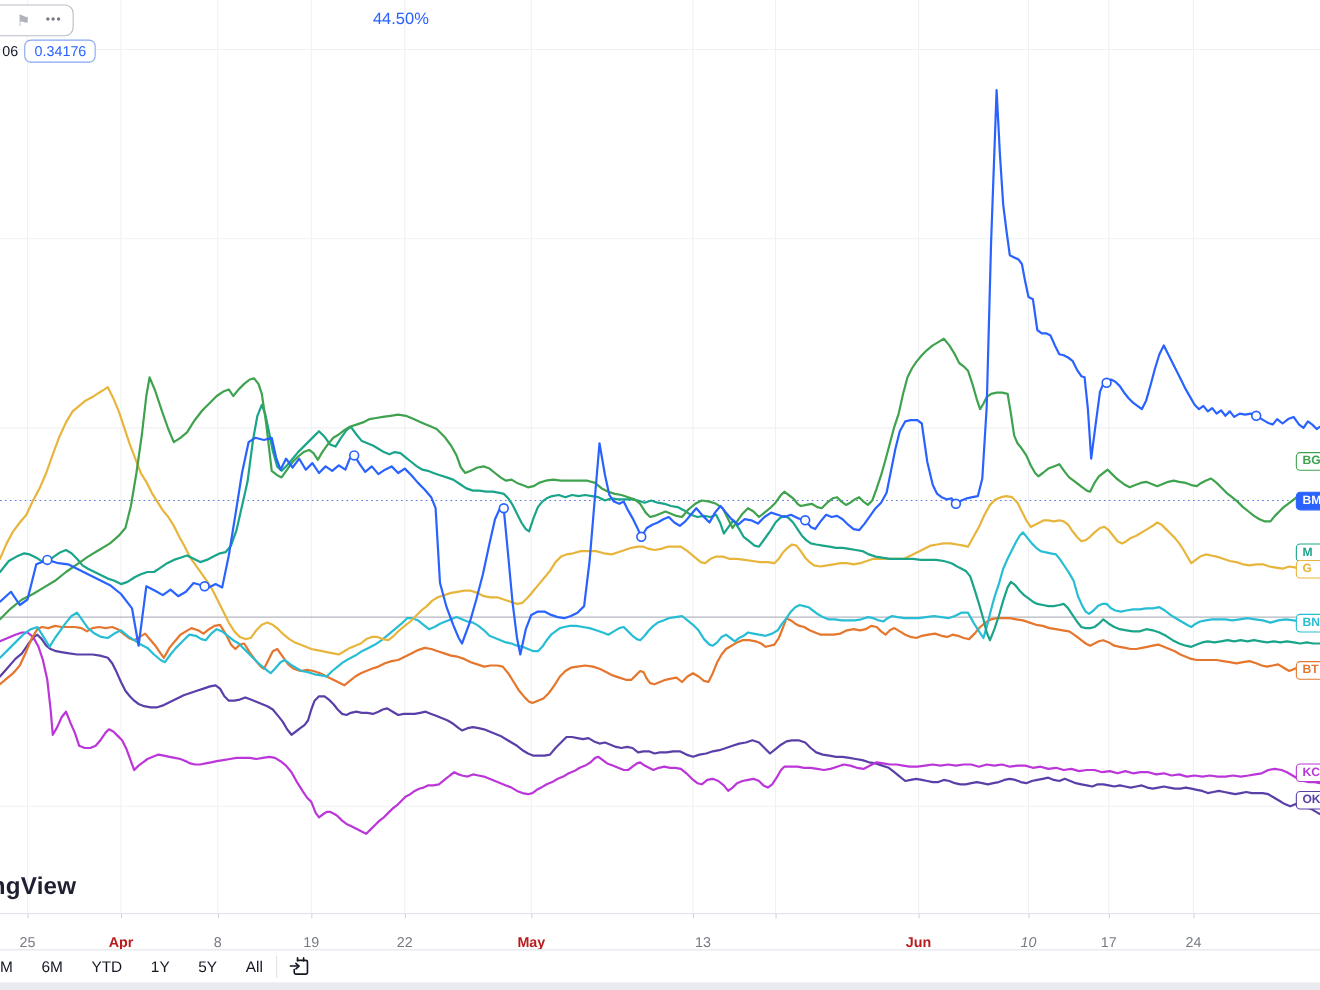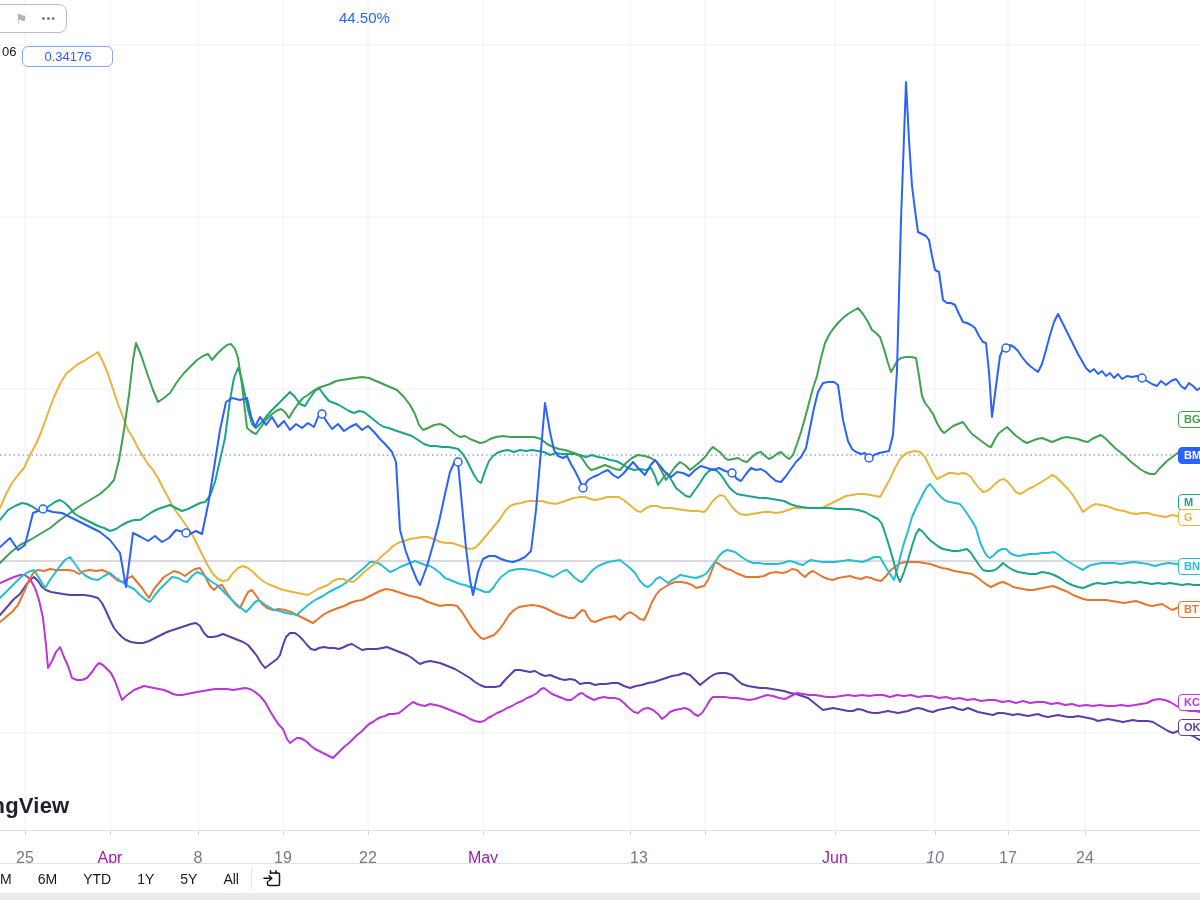--- a/index.html
+++ b/index.html
@@ -11,33 +11,33 @@
   #symbol-box{position:absolute;left:-10px;top:4px;height:27px;background:#fff;
     border:1px solid #b9bdc9;border-radius:8px;display:flex;align-items:center;
     padding:0 10px 0 12px;z-index:5;}
   #symbol-title{font-size:15px;color:#131722;white-space:nowrap;letter-spacing:.2px;}
   .hdr-ico{margin-left:12px;color:#b0b3bc;font-size:14px;line-height:1;cursor:pointer;}
   #dots-icon{color:#787b86;font-size:11px;letter-spacing:1px;margin-left:14px;}
   #pct-badge{position:absolute;left:339px;top:9px;font-size:15px;color:#2962ff;z-index:4;}
   #row2{position:absolute;left:2px;top:36px;display:flex;align-items:center;z-index:5;}
   #row2-prefix{font-size:13px;color:#131722;margin-right:6px;}
   #price-pill{border:1px solid #86a7f2;border-radius:6px;color:#2962ff;font-size:13px;
-    padding:2px 21px;background:#fff;margin-top:10px;}
+    padding:2px 8px;background:#fff;}
   
   .sym-badge{position:absolute;left:1178px;width:46px;box-sizing:border-box;height:17px;
     border-radius:4px;font-size:11px;line-height:15px;padding:0 5px;background:#fff;
     border:1px solid;z-index:3;font-weight:bold;}
   
   #logo{position:absolute;left:-62px;top:793px;font-size:22px;font-weight:bold;color:#1c2030;
     letter-spacing:.2px;z-index:4;cursor:pointer;}
   
   #time-axis{position:absolute;left:0;top:830px;width:1200px;height:33px;background:#fff;
     border-top:1px solid #e0e3eb;}
-  .t-label{position:absolute;top:18px;transform:translateX(-50%);font-size:16px;color:#787b86;}
-  .t-label.bold{color:#a21caf;font-weight:normal;}
+  .t-label{position:absolute;top:18px;transform:translateX(-50%);font-size:13px;color:#787b86;}
+  .t-label.bold{color:#b91c1c;font-weight:bold;}
   .t-tick{position:absolute;top:0;width:1px;height:4px;background:#d1d4dc;}
   
   #toolbar{position:absolute;left:0;top:863px;width:1200px;height:30px;background:#fff;
     border-top:1px solid #e0e3eb;display:flex;align-items:center;}
   .tf-btn{font-size:14px;color:#131722;padding:2px 8px;border-radius:4px;cursor:pointer;}
   .tf-btn:first-child{padding-left:2px;margin-left:-4px;}
   #tb-divider{width:1px;height:20px;background:#e0e3eb;margin:0 10px 0 4px;}
   #cal-btn{cursor:pointer;display:flex;align-items:center;}
   #bottom-strip{position:absolute;left:0;top:893px;width:1200px;height:7px;background:#e9ebf1;}
 </style>

